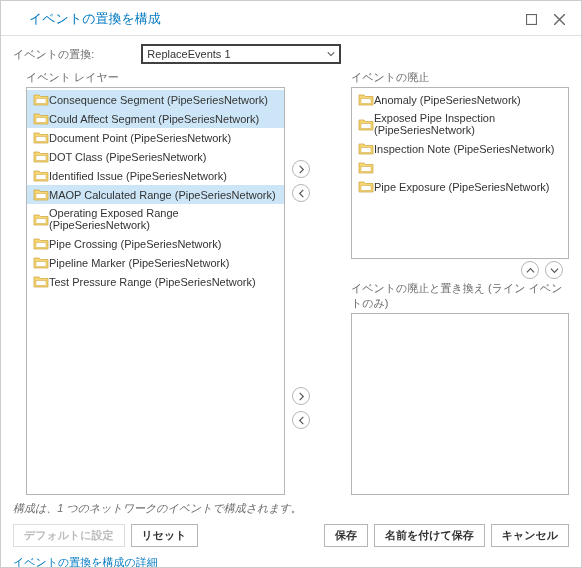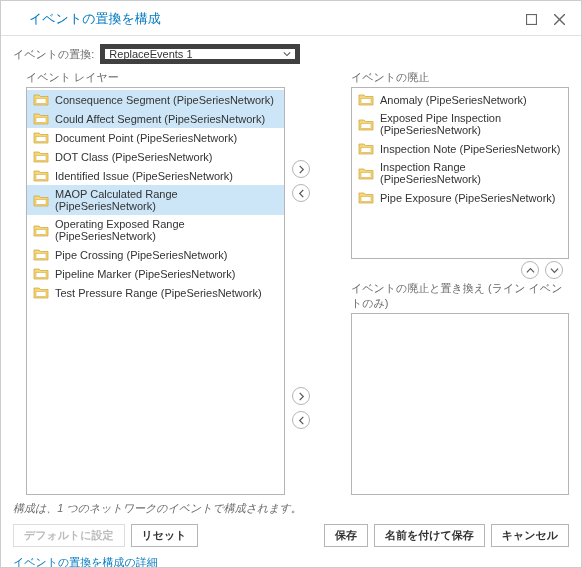--- a/index.html
+++ b/index.html
@@ -2,33 +2,33 @@
 <html><head>
 <meta charset="utf-8">
 <style>
 * { box-sizing: border-box; margin: 0; padding: 0; }
 body { font-family: "メイリオ", Meiryo, sans-serif; font-size: 11px; color: #333; background: #fff; width: 582px; height: 568px; border: 1px solid #ccc; display: flex; flex-direction: column; }
 .titlebar { display: flex; align-items: center; padding: 8px 8px 6px 28px; color: #0079c1; font-size: 13px; border-bottom: 1px solid #e0e0e0; }
 .titlebar-title { flex: 1; }
 .titlebar-btn { width: 28px; height: 20px; display: flex; align-items: center; justify-content: center; color: #666; cursor: pointer; }
 .titlebar-btn svg { width: 11px; height: 11px; }
 .content { padding: 8px 12px 10px 12px; flex: 1; display: flex; flex-direction: column; }
-.row-drop { display: flex; align-items: center; gap: 6px; margin-bottom: 6px; color: #6a6a6a; }
-.dropdown { border: 5px solid #404040; background: #fff; height: 20px; width: 200px; display: flex; align-items: center; padding: 0 4px; justify-content: space-between; cursor: pointer; color: #333; }
+.row-drop { display: flex; align-items: center; gap: 16px; margin-bottom: 6px; color: #6a6a6a; }
+.dropdown { border: 2px solid #404040; background: #fff; height: 20px; width: 200px; display: flex; align-items: center; padding: 0 4px; justify-content: space-between; cursor: pointer; color: #333; margin-left: 31px; }
 .dropdown .caret { color: #555; display: flex; }
 .cols { display: flex; gap: 6px; flex: 1; min-height: 0; }
 .col-left { width: 272px; display: flex; flex-direction: column; padding-left: 13px; }
 .col-mid { width: 20px; display: flex; flex-direction: column; align-items: center; justify-content: flex-start; padding-top: 90px; gap: 6px; }
 .col-right { flex: 1; display: flex; flex-direction: column; padding-left: 34px; }
 .section-label { color: #6a6a6a; margin-bottom: 2px; }
 .listbox { border: 1px solid #b5b5b5; background: #fff; flex: 1; overflow: auto; padding: 2px 0; }
 .left-list { height: 408px; flex: none; }
 .right-top { height: 172px; flex: none; }
 .right-bottom { flex: 1; }
-.list-item { display: flex; align-items: center; gap: 6px; padding: 3px 6px; cursor: pointer; color: #333; }
+.list-item { display: flex; align-items: center; gap: 0; padding: 3px 6px; cursor: pointer; color: #333; }
 .list-item.selected { background: #cde6f7; }
 .folder-icon { width: 16px; height: 13px; display: inline-flex; }
 .move-btn { width: 18px; height: 18px; border: 1px solid #b5b5b5; border-radius: 50%; display: flex; align-items: center; justify-content: center; background: #fff; cursor: pointer; color: #555; }
 .move-btn svg { width: 9px; height: 9px; }
 .updown-row { display: flex; align-items: center; justify-content: flex-end; gap: 6px; height: 22px; padding-right: 6px; }
 .mid2 { padding-top: 86px; }
 .footer-note { color: #6a6a6a; font-style: italic; margin: 6px 0 8px 0; }
 .button-row { display: flex; align-items: center; gap: 6px; margin-bottom: 8px; }
 .button-row .spacer { flex: 1; }
 .btn { border: 1px solid #b5b5b5; background: #fff; padding: 3px 10px; cursor: pointer; color: #333; font-weight: bold; }
@@ -221,21 +221,20 @@
             </span>
             <span>Inspection Note (PipeSeriesNetwork)</span>
           </div>
           <div class="list-item">
             <span class="folder-icon">
               <svg viewBox="0 0 16 13" width="16" height="13">
                 <path d="M1 2 L6 2 L7.5 3.5 L15 3.5 L15 12 L1 12 Z" fill="#f7d774" stroke="#caa23a" stroke-width="0.7"></path>
                 <rect x="3" y="5.5" width="10" height="5" fill="#fff" stroke="#caa23a" stroke-width="0.5"></rect>
               </svg>
             </span>
-            <span>Inspection Range (PipeSeriesNetwork)</span>
           </div>
           <div class="list-item">
             <span class="folder-icon">
               <svg viewBox="0 0 16 13" width="16" height="13">
                 <path d="M1 2 L6 2 L7.5 3.5 L15 3.5 L15 12 L1 12 Z" fill="#f7d774" stroke="#caa23a" stroke-width="0.7"></path>
                 <rect x="3" y="5.5" width="10" height="5" fill="#fff" stroke="#caa23a" stroke-width="0.5"></rect>
               </svg>
             </span>
             <span>Pipe Exposure (PipeSeriesNetwork)</span>
           </div>

